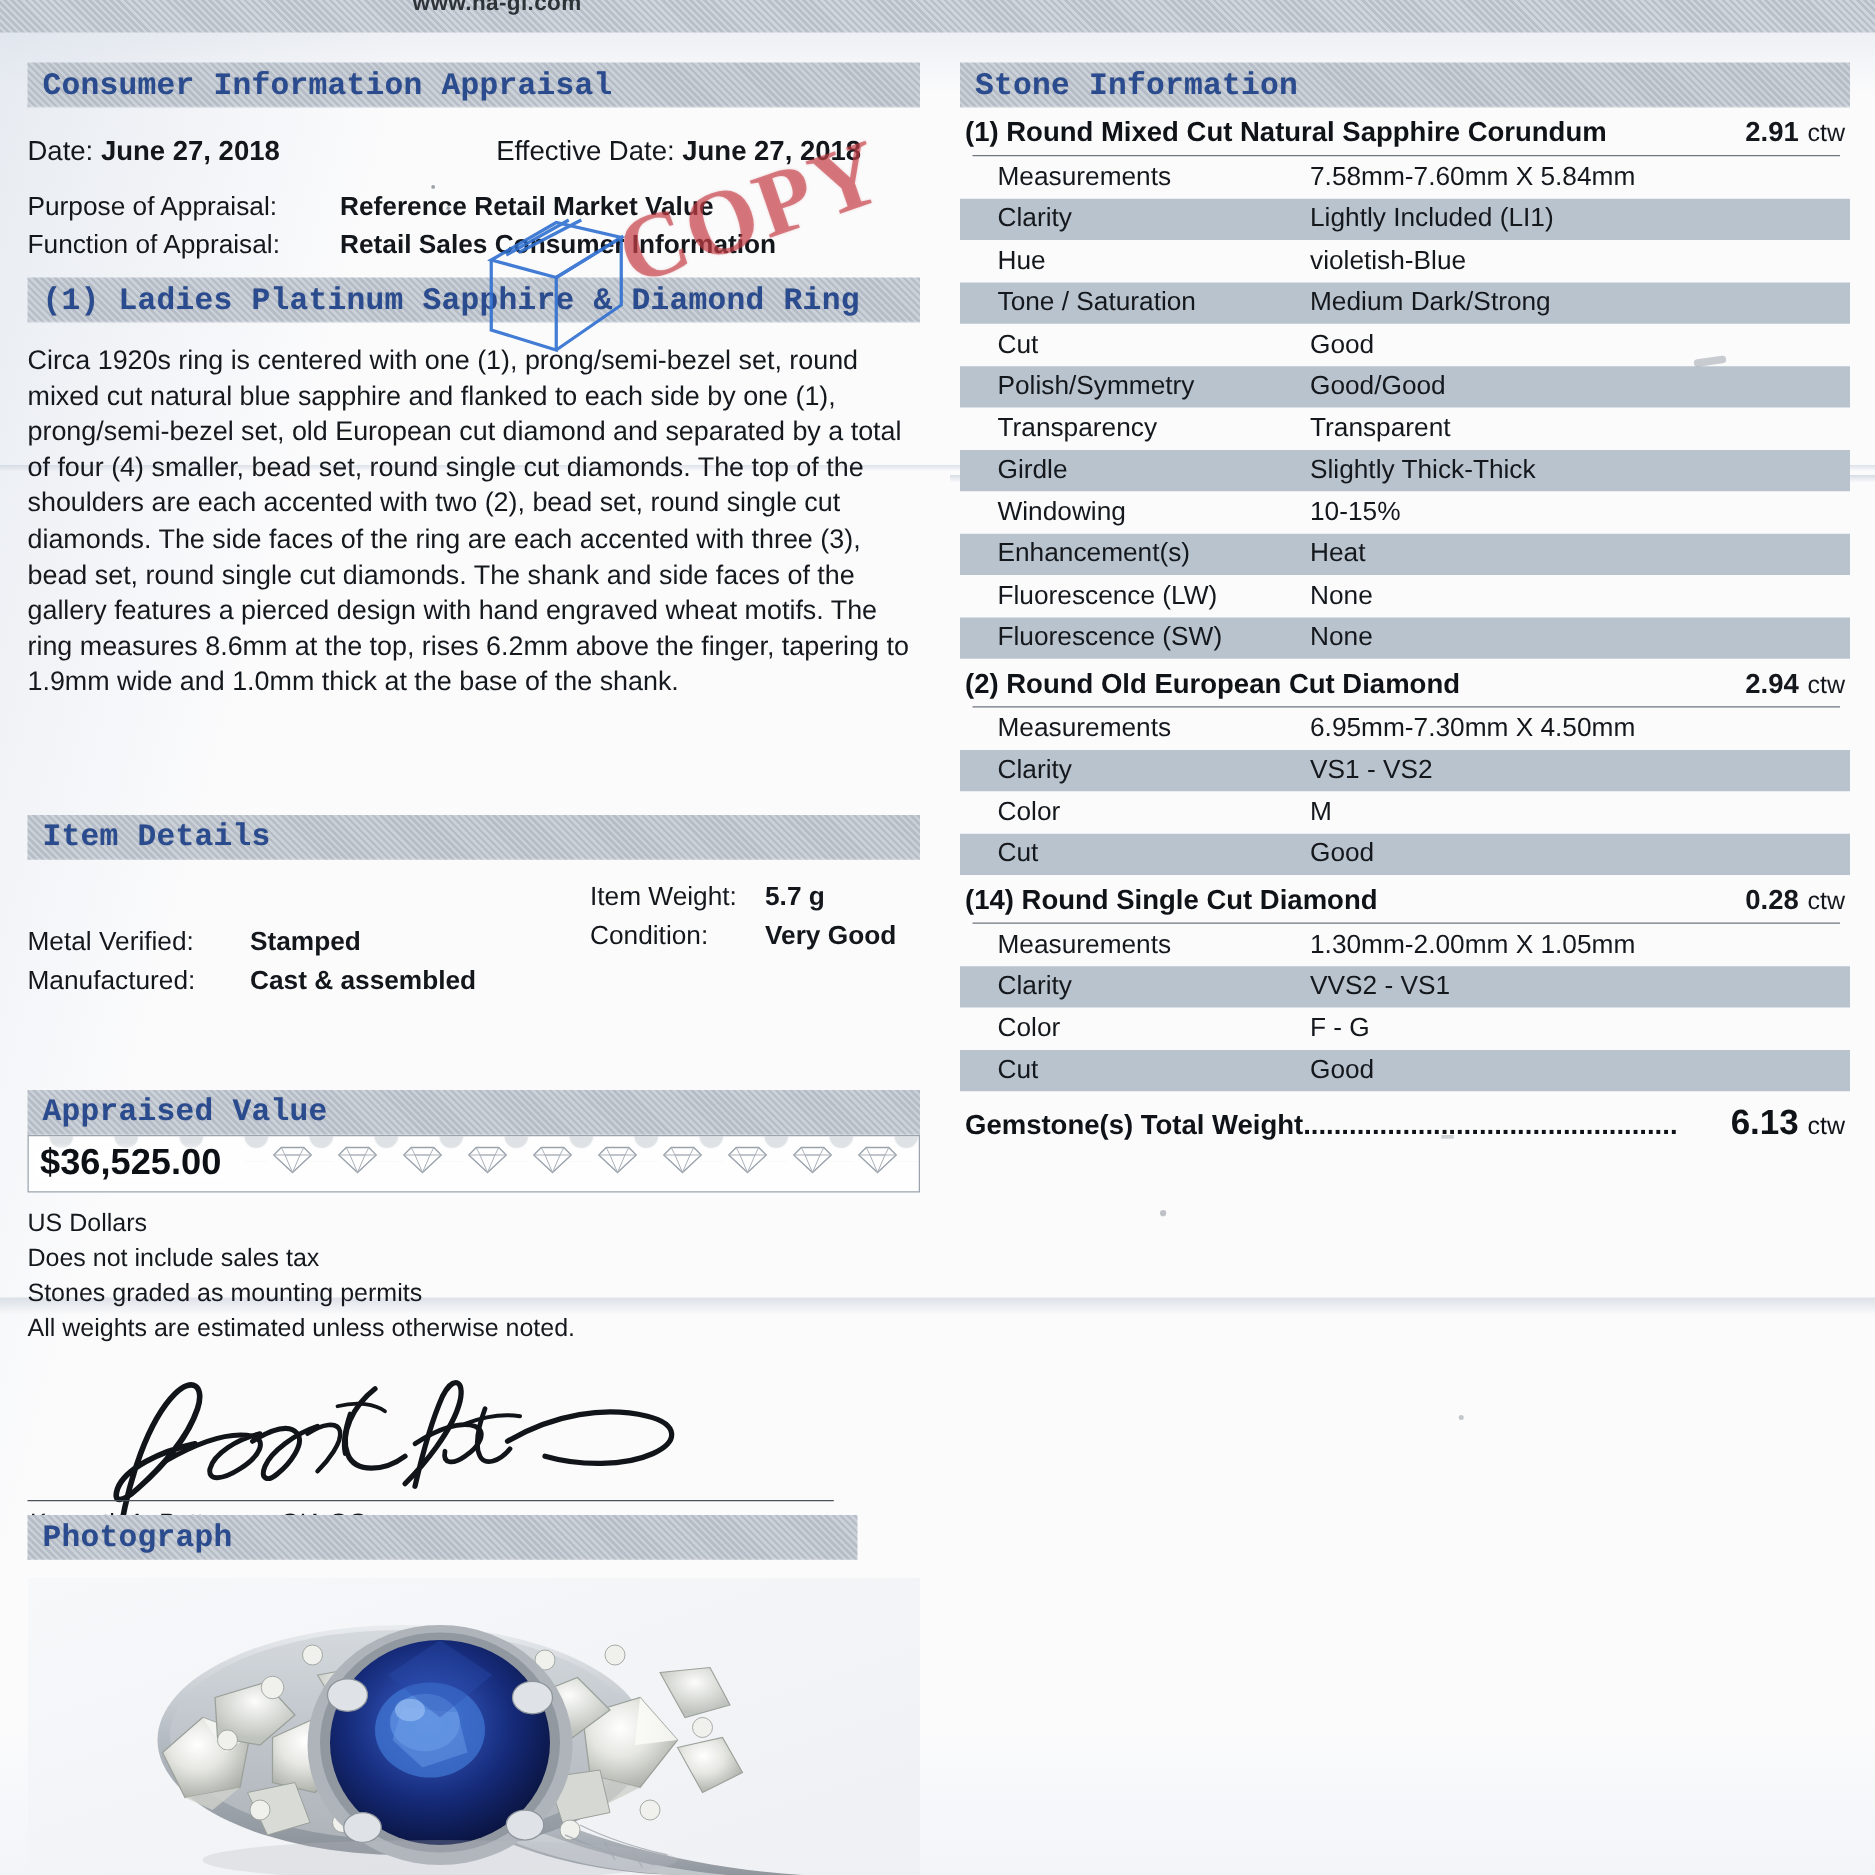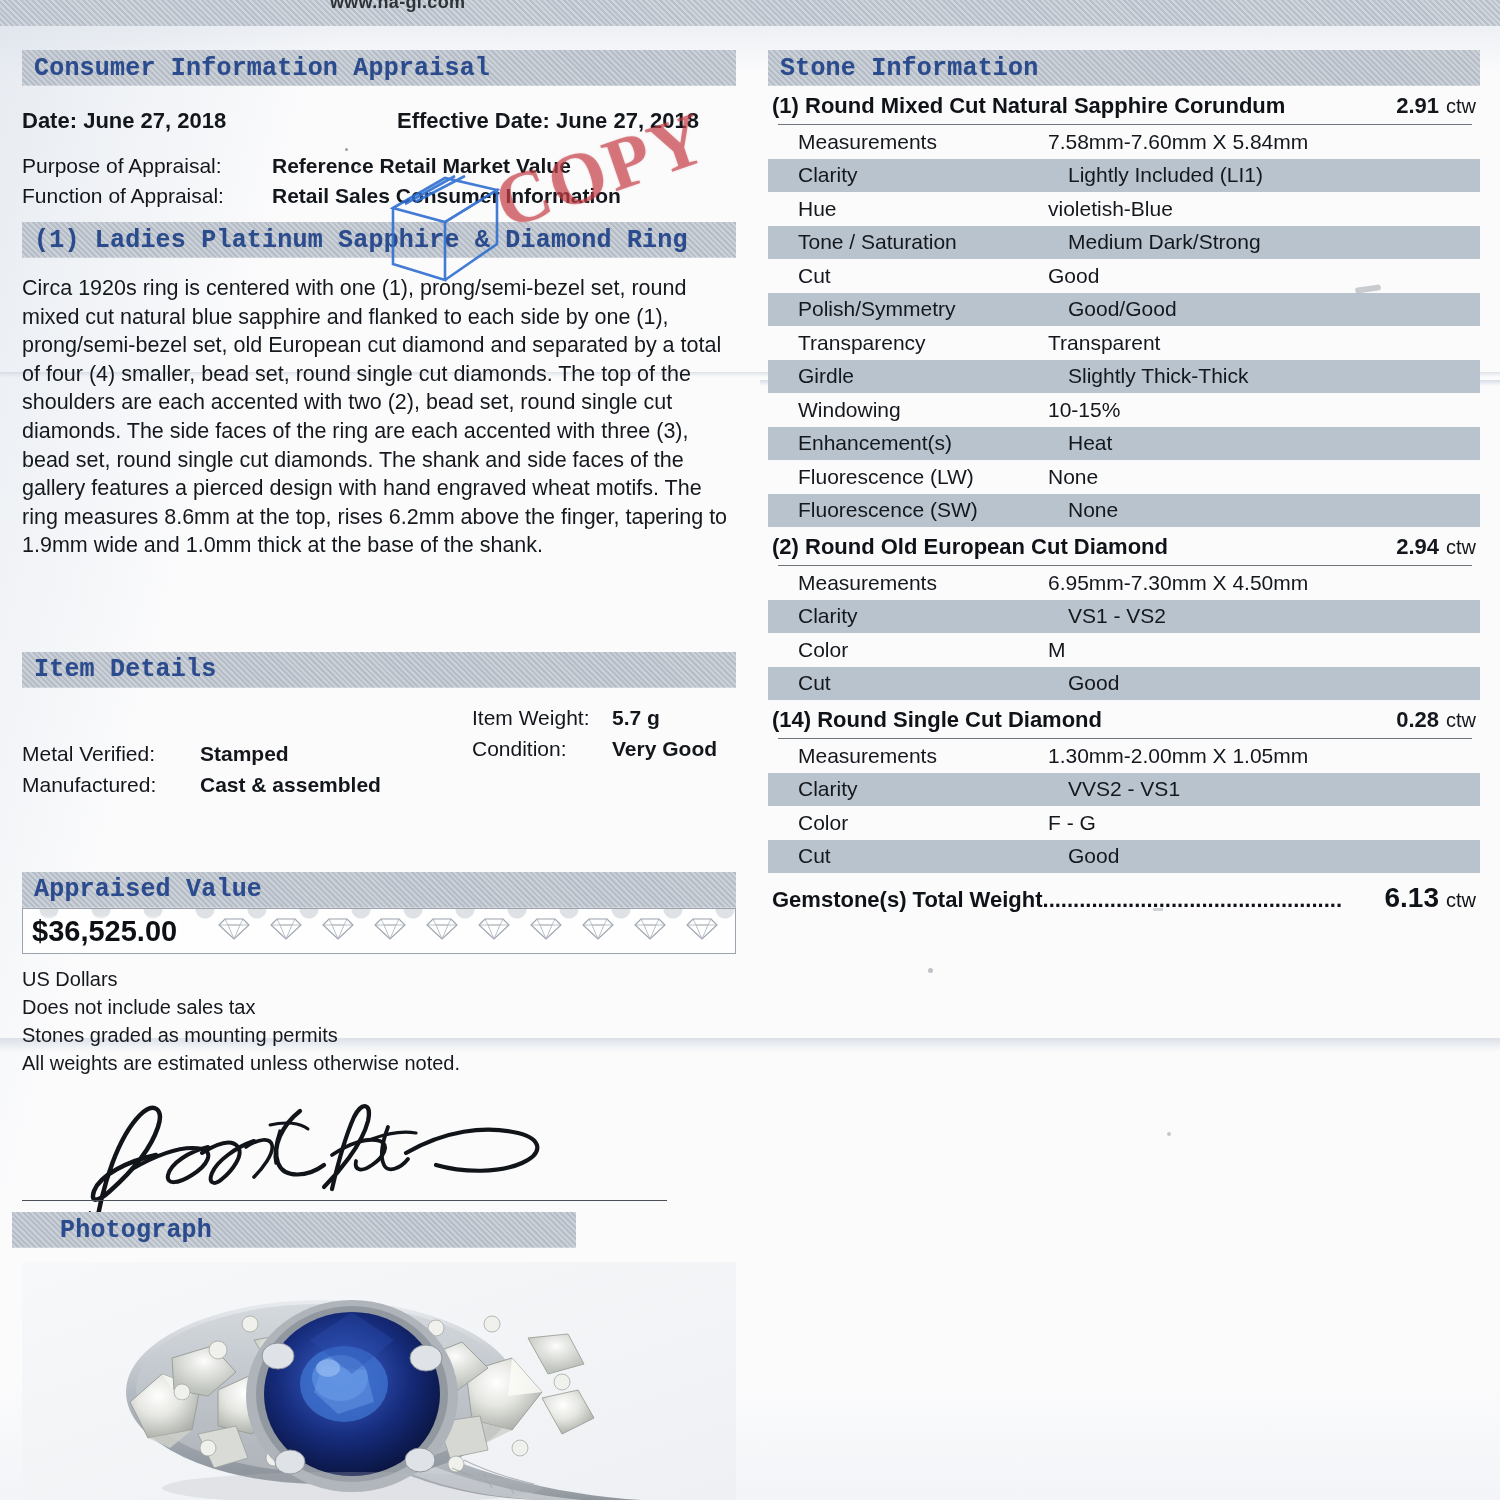--- a/index.html
+++ b/index.html
@@ -64,21 +64,21 @@
     padding-left: 12px; letter-spacing: .2px;
     text-shadow: 0 0 1px rgba(120,130,145,.55);
     font-family: Liberation Mono, monospace;
   }
 
   
   .left { position: absolute; left: 22px; top: 50px; width: 714px; }
 
   .dates { display: flex; margin-top: 22px; font-size: 22px; font-weight: 700; color: #13171c; }
   .dates .d1 { width: 375px; }
-  .dates .lbl { font-weight: 700; }
+  .dates .lbl { font-weight: 400; }
 
   .purpose { margin-top: 20px; font-size: 21px; color: #13171c; }
   .purpose .prow { display: flex; margin-bottom: 6px; }
   .purpose .pk { width: 250px; font-weight: 400; }
   .purpose .pv { font-weight: 700; }
 
   .ringbar { margin-top: 14px; }
 
   .desc {
     margin-top: 16px; font-size: 21.5px; line-height: 28.6px;
@@ -111,42 +111,42 @@
     padding: 0 3px;
   }
 
   .fineprint { margin-top: 11px; font-size: 20px; line-height: 28px; color: #15191e; }
 
   .sigwrap { position: relative; margin-top: 26px; height: 130px; width: 645px; }
   .sigwrap .sigline { position: absolute; left: 0; bottom: 32px; width: 645px; height: 1px; background: #4a5159; }
   .sigwrap .signame { position: absolute; left: 2px; bottom: 2px; font-size: 20px; color: #15191e; }
   .sigwrap svg { position: absolute; left: 10px; top: -12px; }
 
-  .photobar { position: absolute; left: 12px; top: 1212px; width: 564px; padding-left: 36px; }
+  .photobar { position: absolute; left: 22px; top: 1212px; width: 664px; }
 
   .photo {
     position: absolute; left: 22px; top: 1262px; width: 714px; height: 238px;
     overflow: hidden;
   }
 
   
   .right { position: absolute; left: 768px; top: 50px; width: 712px; }
 
   .stonehead {
     display: flex; align-items: center; justify-content: space-between;
     padding: 7px 4px 5px 4px;
   }
   .stonehead .sh-title { font-size: 22px; font-weight: 700; color: #0f1318; }
   .stonehead .sh-right { font-size: 21px; color: #14181d; white-space: nowrap; }
   .stonehead .sh-ct { font-weight: 700; font-size: 22px; }
   .stonehead .sh-u { font-weight: 400; font-size: 20px; margin-left: 7px; }
   .headrule { height: 1px; background: #6e757d; margin: 0 8px 0 10px; }
 
   .srow { display: flex; height: 33.5px; align-items: center; font-size: 21px; color: #14181d; }
-  .srow.alt { background: #b9c3cd; gap: 20px; }
+  .srow.alt { background: #b9c3cd; }
   .srow .sk { width: 280px; padding-left: 30px; }
   .srow .sv { }
 
   .totalrow {
     display: flex; align-items: baseline; justify-content: space-between;
     margin-top: 9px; padding: 0 4px; font-size: 22px; font-weight: 700; color: #0f1318;
   }
   .totalrow .tl { white-space: nowrap; }
   .totalrow .tr { white-space: nowrap; }
   .totalrow .t-ct { font-weight: 700; font-size: 28px; }

